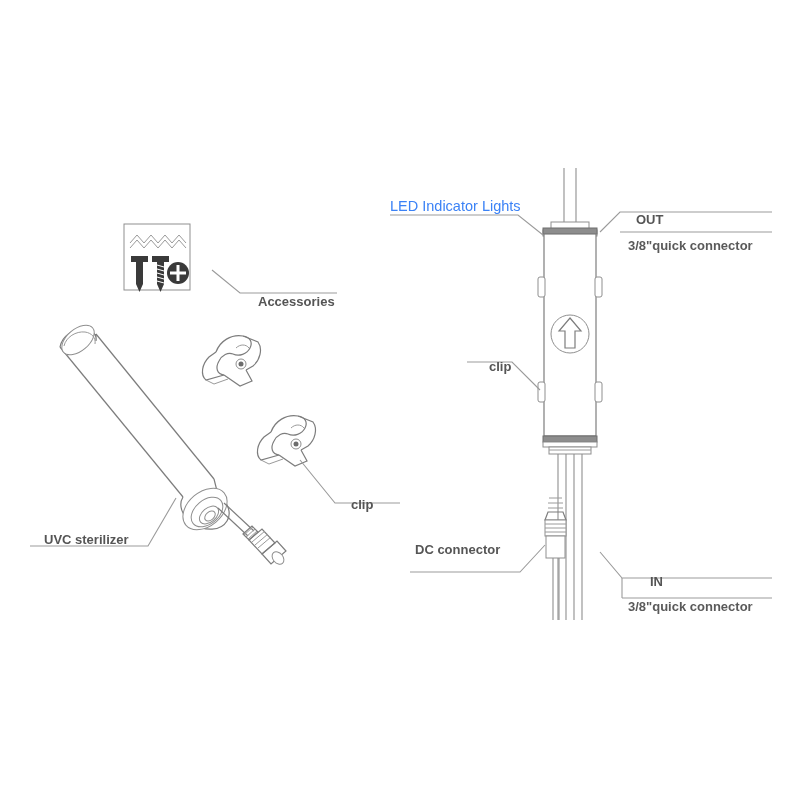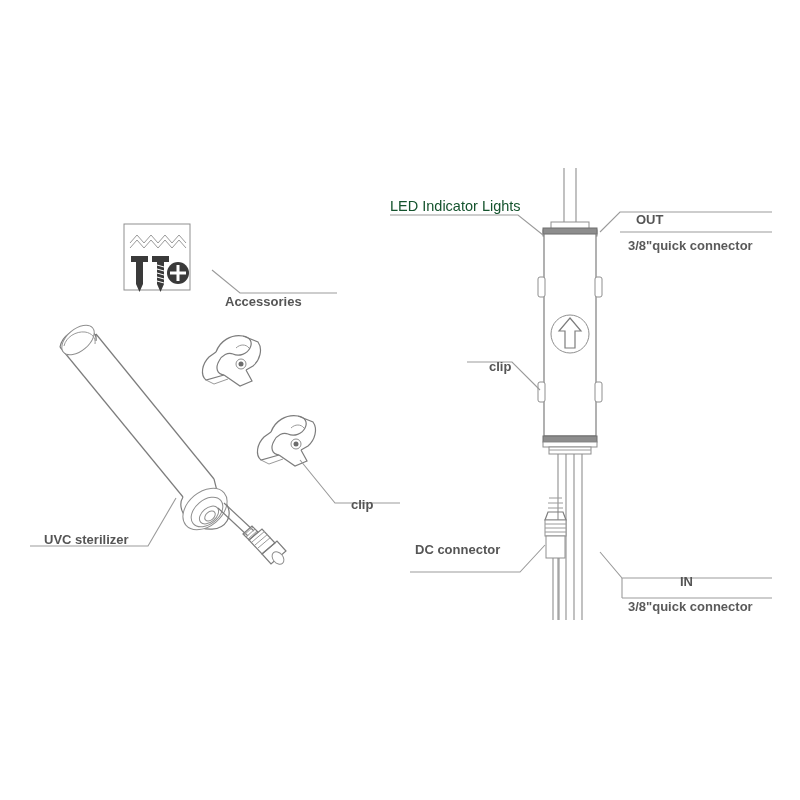--- a/index.html
+++ b/index.html
@@ -58,21 +58,21 @@
   }
   .callout.bold {
     font-weight: bold;
     font-size: 13px;
     color: #555555;
     text-align: right;
   }
   .callout.light {
     font-weight: normal;
     font-size: 14.5px;
-    color: #14532d;
+    color: #3b82f6;
   }
   .callout.sub {
     font-weight: bold;
     font-size: 13px;
     color: #5a5a5a;
   }
 </style>
 </head>
 <body>
 
@@ -276,25 +276,25 @@
   </svg>
 
   <div class="callout light" style="left:390px; top:198px;">LED Indicator Lights</div>
 
   <div class="callout bold" style="left:636px; top:212px;">OUT</div>
 
   <div class="callout sub" style="left:628px; top:238px;">3/8"quick connector</div>
 
   <div class="callout bold" style="left:489px; top:359px;">clip</div>
 
-  <div class="callout bold" style="left:680px; top:574px;">IN</div>
+  <div class="callout bold" style="left:650px; top:574px;">IN</div>
 
   <div class="callout sub" style="left:628px; top:599px;">3/8"quick connector</div>
 
   <div class="callout bold" style="left:415px; top:542px;">DC connector</div>
 
-  <div class="callout bold" style="left:225px; top:294px;">Accessories</div>
+  <div class="callout bold" style="left:258px; top:294px;">Accessories</div>
 
   <div class="callout bold" style="left:351px; top:497px;">clip</div>
 
   <div class="callout bold" style="left:44px; top:532px;">UVC sterilizer</div>
 
 </div>
 
 </body></html>

